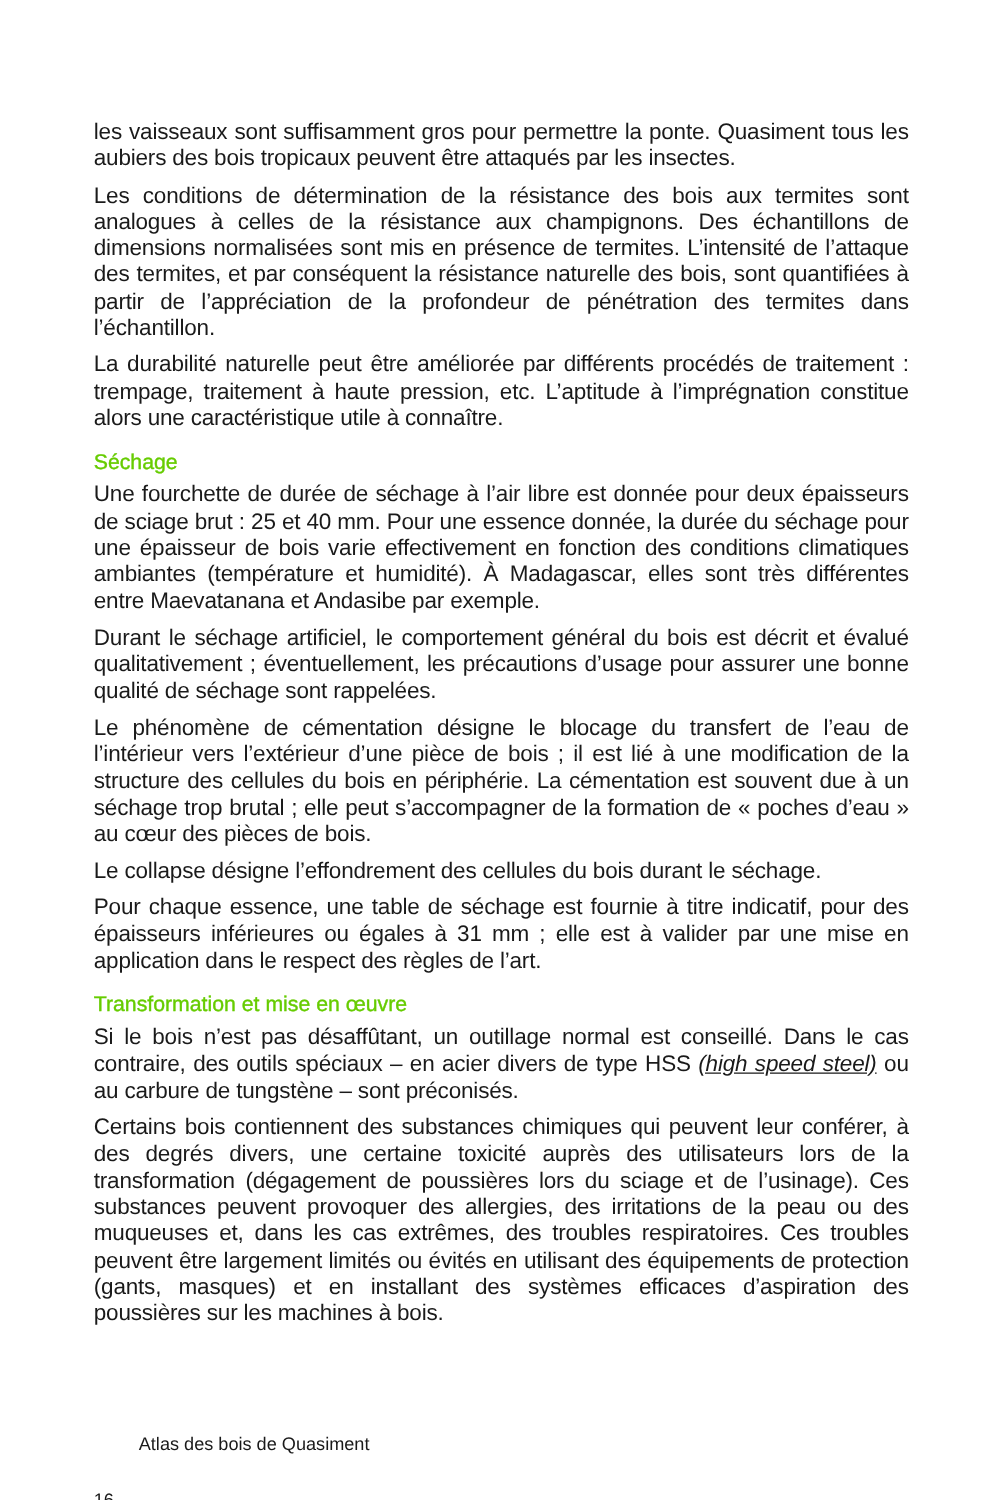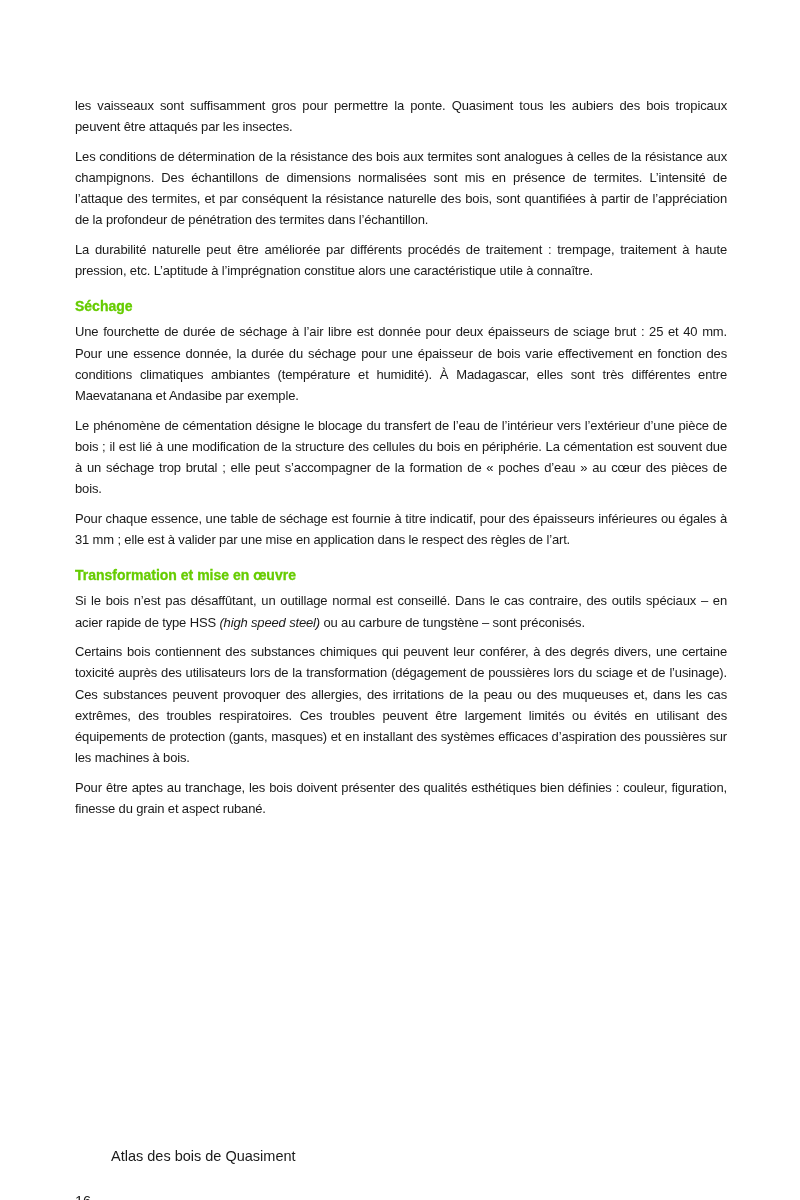--- a/index.html
+++ b/index.html
@@ -15,68 +15,69 @@
       font-family: "Liberation Sans", "DejaVu Sans", sans-serif;
       color: #1a1a1a;
     }
     .page {
       position: absolute;
       left: 75px;
       top: 95px;
       width: 652px;
     }
     .para {
-      font-size: 13px;
+      font-size: 18px;
       line-height: 21.3px;
       margin: 0 0 8px 0;
       text-align: justify;
       hyphens: manual;
       letter-spacing: -0.15px;
     }
     .heading {
-      font-size: 14px;
+      font-size: 17px;
       line-height: 22px;
-      font-weight: bold;
+      font-weight: normal;
       color: #66cc00;
       margin: 14px 0 4px 0;
       -webkit-text-stroke: 0.3px #66cc00;
     }
     .footer {
       position: absolute;
       left: 75px;
       top: 1148px;
       font-size: 14.5px;
       color: #1a1a1a;
       display: flex;
       gap: 0;
     }
     .footer .page-number {
       width: 36px;
       display: inline-block;
       margin-top: 45px;
     }
-    em { font-style: italic; }
+    em { font-style: italic; text-decoration: underline; }
   </style>
 </head>
 <body>
 
 <div class="page">
 
   <p class="para">les vaisseaux sont suffisamment gros pour permettre la ponte. Quasiment tous les aubiers des bois tropicaux peuvent être attaqués par les insectes.</p>
   <p class="para">Les conditions de détermination de la résistance des bois aux termites sont analogues à celles de la résistance aux champignons. Des échantillons de dimensions normalisées sont mis en présence de termites. L’intensité de l’attaque des termites, et par conséquent la résistance naturelle des bois, sont quantifiées à partir de l’appréciation de la profondeur de pénétration des termites dans l’échantillon.</p>
   <p class="para">La durabilité naturelle peut être améliorée par différents procédés de traitement : trem­page, traitement à haute pression, etc. L’aptitude à l’imprégnation constitue alors une caractéristique utile à connaître.</p>
 
   <h2 class="heading">Séchage</h2>
   <p class="para">Une fourchette de durée de séchage à l’air libre est donnée pour deux épaisseurs de sciage brut : 25 et 40 mm. Pour une essence donnée, la durée du séchage pour une épaisseur de bois varie effectivement en fonction des conditions climatiques ambiantes (température et humidité). À Madagascar, elles sont très différentes entre Maevatanana et Andasibe par exemple.</p>
+  <p class="para">Durant le séchage artificiel, le comportement général du bois est décrit et évalué quali­tativement ; éventuellement, les précautions d’usage pour assurer une bonne qualité de séchage sont rappelées.</p>
   <p class="para">Le phénomène de cémentation désigne le blocage du transfert de l’eau de l’intérieur vers l’extérieur d’une pièce de bois ; il est lié à une modification de la structure des cellules du bois en périphérie. La cémentation est souvent due à un séchage trop brutal ; elle peut s’accompagner de la formation de « poches d’eau » au cœur des pièces de bois.</p>
+  <p class="para">Le collapse désigne l’effondrement des cellules du bois durant le séchage.</p>
   <p class="para">Pour chaque essence, une table de séchage est fournie à titre indicatif, pour des épaisseurs inférieures ou égales à 31 mm ; elle est à valider par une mise en application dans le respect des règles de l’art.</p>
 
   <h2 class="heading">Transformation et mise en œuvre</h2>
-  <p class="para"><span>Si le bois n’est pas désaffûtant, un outillage normal est conseillé. Dans le cas contraire, des outils spéciaux – en acier rapide de type HSS </span><em>(high speed steel)</em><span> ou au carbure de tungstène – sont préconisés.</span></p>
+  <p class="para"><span>Si le bois n’est pas désaffûtant, un outillage normal est conseillé. Dans le cas contraire, des outils spéciaux – en acier divers de type HSS </span><em>(high speed steel)</em><span> ou au carbure de tungstène – sont préconisés.</span></p>
   <p class="para">Certains bois contiennent des substances chimiques qui peuvent leur conférer, à des degrés divers, une certaine toxicité auprès des utilisateurs lors de la transformation (déga­gement de poussières lors du sciage et de l’usinage). Ces substances peuvent provoquer des allergies, des irritations de la peau ou des muqueuses et, dans les cas extrêmes, des troubles respiratoires. Ces troubles peuvent être largement limités ou évités en utilisant des équipements de protection (gants, masques) et en installant des systèmes efficaces d’aspiration des poussières sur les machines à bois.</p>
-  <p class="para">Pour être aptes au tranchage, les bois doivent présenter des qualités esthétiques bien définies : couleur, figuration, finesse du grain et aspect rubané.</p>
 
 </div>
 
 <div class="footer">
   <span class="page-number">16</span>
   <span>Atlas des bois de Quasiment</span>
 </div>
 
 </body></html>

